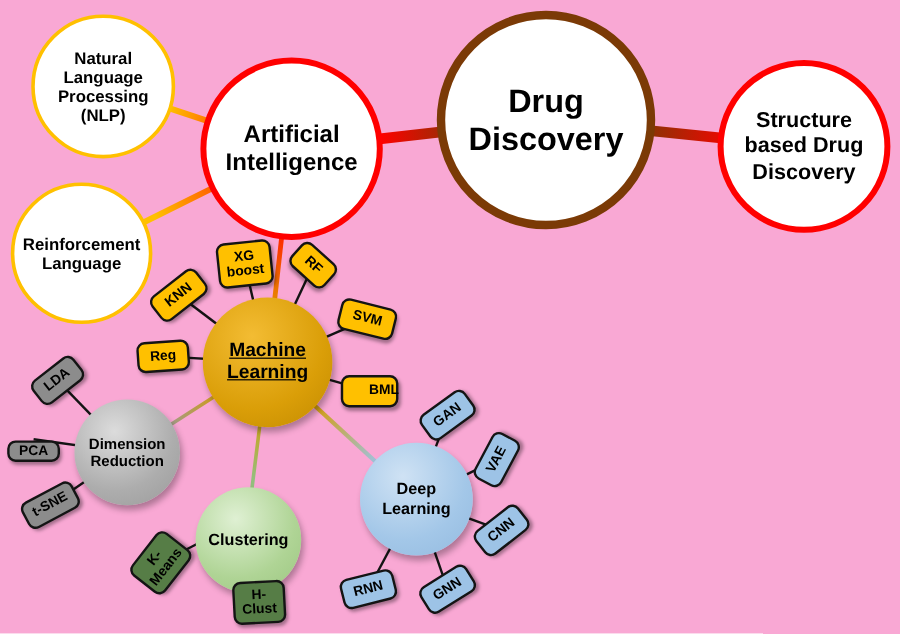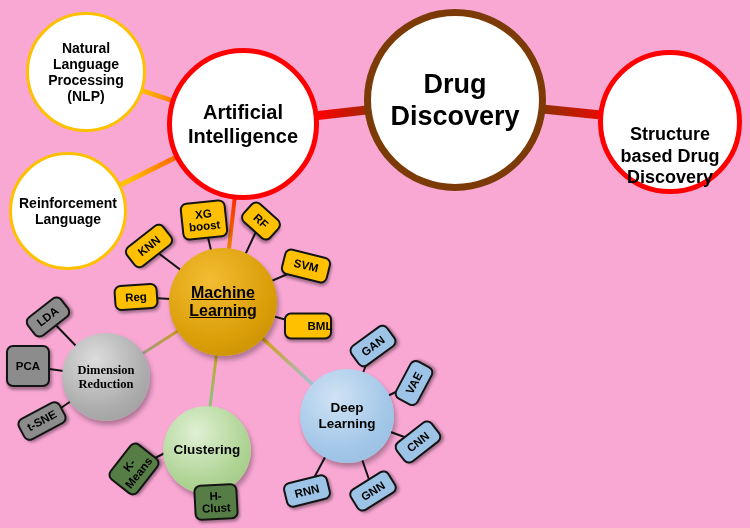--- a/index.html
+++ b/index.html
@@ -33,21 +33,21 @@
     box-shadow:1.5px 2.5px 3px rgba(0,0,0,.35);
     font-size:11.5px;
   }
   .leaf-gold  { background:var(--gold,#FFC000); }
   .leaf-gray  { background:var(--gray-leaf,#8C8C8C); }
   .leaf-green { background:var(--green-leaf,#567D46); }
   .leaf-blue  { background:var(--blue-leaf,#9DC3E6); }
 
   .t-nlp, .t-rl { font-size:14px; }
   .t-ai { font-size:20px; line-height:1.2; }
-  .t-struct { font-size:18px; line-height:1.2;justify-content:flex-end; }
+  .t-struct { font-size:18px; line-height:1.2; }
   .center-line { font-size:27px; line-height:1.2; }
   .center-italic { font-style:italic; }
 </style>
 </head>
 <body>
 
 <div id="canvas">
 
   <svg id="edges" width="750" height="528">
     <defs>
@@ -142,21 +142,21 @@
     <span>Structure
 based Drug
 Discovery</span>
   </div>
 
   <div class="hub hub-ml" style="left:169px; top:248px; width:108px; height:108px;text-decoration:underline;">
     <span>Machine
 Learning</span>
   </div>
 
-  <div class="hub hub-dim" style="left:62px; top:333px; width:88px; height:88px;font-family:Liberation Serif, serif;">
+  <div class="hub hub-dim" style="left:62px; top:333px; width:88px; height:88px;">
     <span>Dimension
 Reduction</span>
   </div>
 
   <div class="hub hub-clu" style="left:163px; top:406px; width:88px; height:88px;">
     <span>Clustering</span>
   </div>
 
   <div class="hub hub-dl" style="left:300px; top:369px; width:94px; height:94px;">
     <span>Deep
@@ -179,21 +179,21 @@
   <div class="leaf leaf-gold" style="left:306px; top:266px; width:48px; height:27px; transform:translate(-50%,-50%) rotate(14deg);">
     <span>SVM</span>
   </div>
   <div class="leaf leaf-gold" style="left:308px; top:326px; width:48px; height:27px; transform:translate(-50%,-50%);padding-left:24px;">
     <span>BML</span>
   </div>
 
   <div class="leaf leaf-gray" style="left:48px; top:317px; width:44px; height:25px; transform:translate(-50%,-50%) rotate(-38deg);">
     <span>LDA</span>
   </div>
-  <div class="leaf leaf-gray" style="left:28px; top:366px; width:44px; height:42px; transform:translate(-50%,-50%);">
+  <div class="leaf leaf-gray" style="left:28px; top:376px; width:44px; height:18px; transform:translate(-50%,-50%);">
     <span>PCA</span>
   </div>
   <div class="leaf leaf-gray" style="left:42px; top:421px; width:48px; height:25px; transform:translate(-50%,-50%) rotate(-28deg);">
     <span>t-SNE</span>
   </div>
 
   <div class="leaf leaf-green" style="left:134px; top:469px; width:46px; height:36px; transform:translate(-50%,-50%) rotate(-52deg);">
     <span>K-
 Means</span>
   </div>

